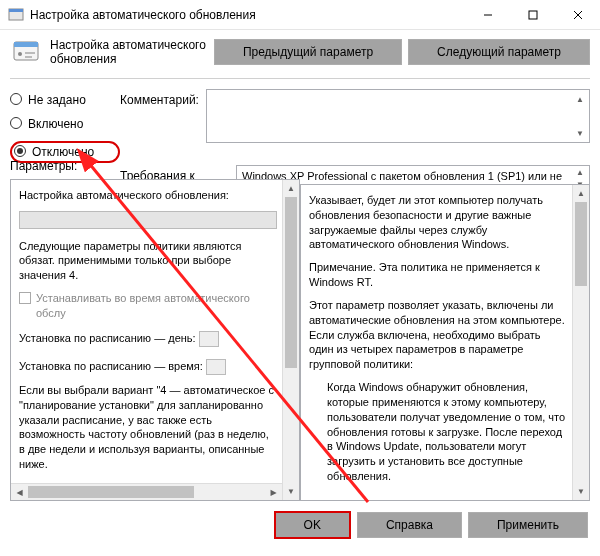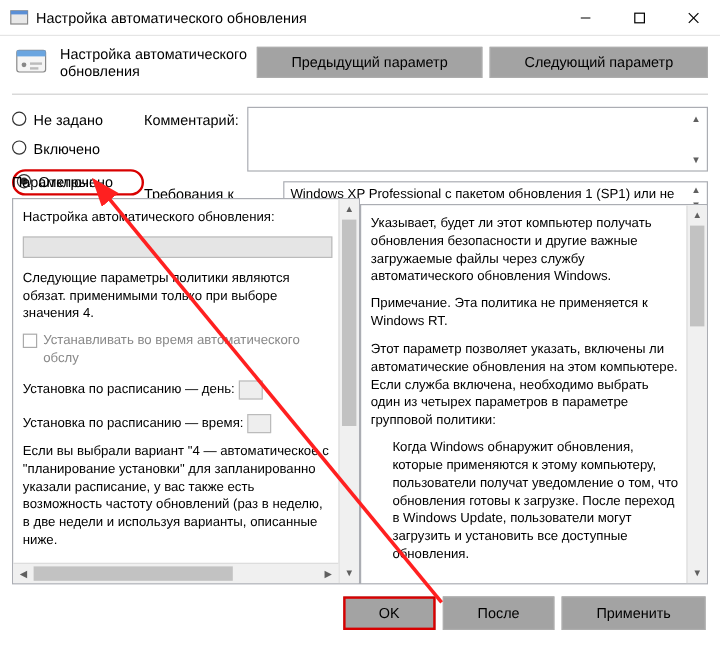--- a/index.html
+++ b/index.html
@@ -17,21 +17,21 @@
 .policy-title { flex: 1; font-size: 12px; }
 .nav-buttons { display: flex; gap: 6px; }
 .btn { border: 1px solid #adadad; background: #a3a3a3; padding: 5px 28px; font-size: 12px; font-family: inherit; }
 .hr { height: 1px; background: #d0d0d0; margin: 4px 10px; }
 .top-section { display: flex; padding: 6px 10px 4px; }
 .radio-col { width: 110px; display: flex; flex-direction: column; gap: 10px; padding-top: 4px; }
 .radio-item { display: flex; align-items: flex-start; gap: 6px; font-size: 12px; }
 .radio-outer { width: 12px; height: 12px; border: 1px solid #333; border-radius: 50%; display: inline-flex; align-items: center; justify-content: center; flex-shrink: 0; }
 .radio-dot { width: 6px; height: 6px; background: #333; border-radius: 50%; }
 .radio-selected { border: 2px solid #d80000; border-radius: 11px; padding: 2px 6px 2px 2px; }
-.right-col { flex: 1; display: flex; flex-direction: column; gap: 6px; }
+.right-col { flex: 1; display: flex; flex-direction: column; gap: 20px; }
 .comment-row { display: flex; gap: 6px; }
 .comment-label { width: 80px; padding-top: 4px; }
 .comment-box { flex: 1; height: 54px; border: 1px solid #abadb3; background: #fff; position: relative; }
 .req-row { display: flex; gap: 6px; margin-top: 2px; }
 .req-box { flex: 1; height: 28px; border: 1px solid #abadb3; background: #fff; padding: 3px 5px; font-size: 11px; line-height: 1.3; position: relative; }
 .scroll-affordance { position: absolute; right: 1px; width: 16px; display: flex; flex-direction: column; justify-content: space-between; }
 .scroll-affordance.full { top: 1px; bottom: 1px; }
 .scroll-btn { width: 16px; height: 16px; display: flex; align-items: center; justify-content: center; color: #606060; font-size: 8px; }
 .body-section { display: flex; padding: 6px 10px 0; gap: 0; height: 300px; align-items: flex-end; }
 .col { flex: 1; display: flex; flex-direction: column; }
@@ -44,21 +44,21 @@
 .chk-box { width: 12px; height: 12px; border: 1px solid #aaa; flex-shrink: 0; margin-top: 1px; }
 .small-dropdown { display: inline-block; width: 20px; height: 16px; border: 1px solid #bbb; background: #eee; vertical-align: middle; }
 .vscroll { position: absolute; right: 0; top: 0; bottom: 0; width: 17px; background: #f0f0f0; display: flex; flex-direction: column; border-left: 1px solid #ddd; }
 .vscroll-btn { height: 17px; display: flex; align-items: center; justify-content: center; color: #606060; font-size: 8px; }
 .vscroll-track { flex: 1; position: relative; }
 .vscroll-thumb { position: absolute; left: 2px; right: 2px; background: #c2c2c2; }
 .hscroll { position: absolute; left: 0; right: 17px; bottom: 0; height: 17px; background: #f0f0f0; display: flex; border-top: 1px solid #ddd; }
 .hscroll-btn { width: 17px; display: flex; align-items: center; justify-content: center; color: #606060; font-size: 8px; }
 .hscroll-track { flex: 1; position: relative; }
 .hscroll-thumb { position: absolute; top: 2px; bottom: 2px; background: #c2c2c2; }
-.footer { display: flex; justify-content: flex-end; gap: 6px; padding: 10px 12px; }
+.footer { display: flex; justify-content: flex-end; gap: 6px; padding: 10px 12px; align-items: center; }
 .btn-ok { border: 2px solid #d80000; }
 .arrow-svg { position: absolute; pointer-events: none; z-index: 50; }
 .arrow1 { left: 8px; top: 132px; width: 380px; height: 380px; }
 .indent { margin-left: 18px; }
 </style>
 </head>
 <body>
 
 <div class="titlebar">
   <span class="titlebar-icon">
@@ -197,21 +197,21 @@
             <div class="vscroll-thumb" style="top:0;height:30%"></div>
           </div>
         <div class="vscroll-btn">▼</div>
       </div>
     </div>
   </div>
 </div>
 
 <div class="footer">
   <button class="btn btn-ok">OK</button>
-  <button class="btn">После</button>
+  <button class="btn">Справка</button>
   <button class="btn">Применить</button>
 </div>
 
 <svg class="arrow-svg arrow1" viewBox="0 0 380 380">
   <defs>
     <marker id="ah" markerWidth="10" markerHeight="10" refX="2" refY="3" orient="auto">
       <path d="M0,0 L0,6 L8,3 z" fill="#ff2020"></path>
     </marker>
   </defs>
   <line x1="360" y1="370" x2="80" y2="30" stroke="#ff2020" stroke-width="3" marker-end="url(#ah)"></line>

